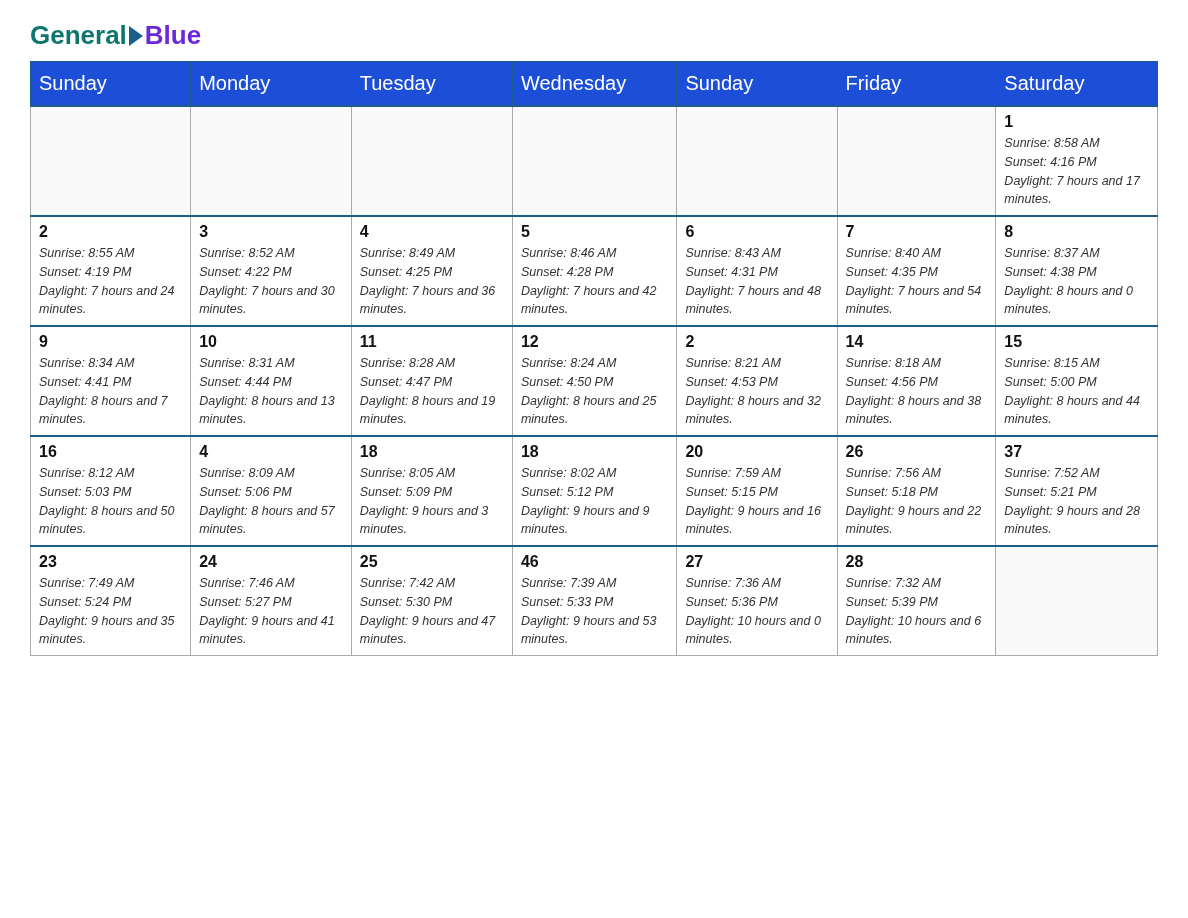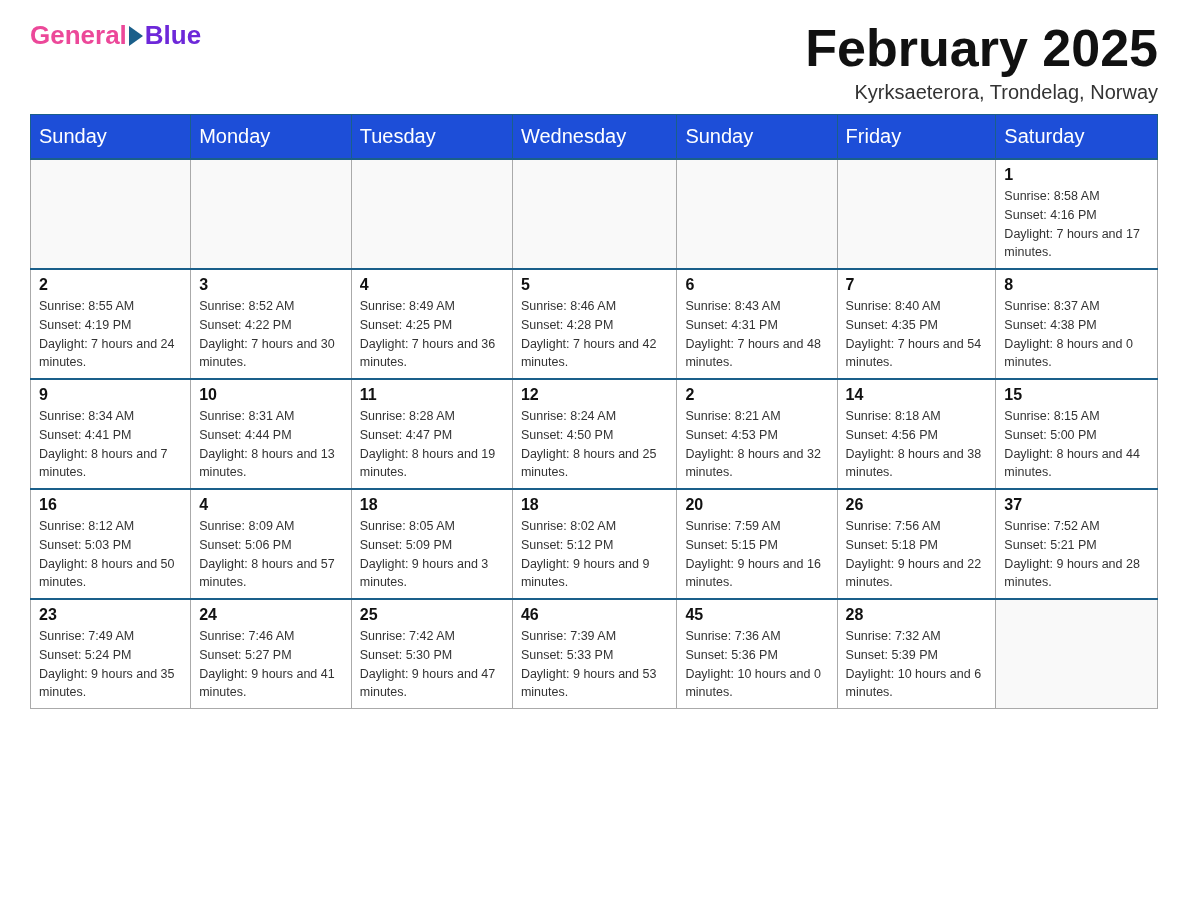--- a/index.html
+++ b/index.html
@@ -22,21 +22,21 @@
       flex-direction: column;
       align-items: flex-start;
     }
     .logo-text {
       display: flex;
       align-items: center;
       font-size: 26px;
       font-weight: bold;
       color: #333;
     }
-    .logo-general { color: #ec4899; }
+    .logo-general { color: #0f766e; }
     .logo-arrow {
       width: 0;
       height: 0;
       border-left: 14px solid #1a5f8a;
       border-top: 10px solid transparent;
       border-bottom: 10px solid transparent;
       margin-left: 2px;
       margin-right: 2px;
       display: inline-block;
     }
@@ -85,39 +85,36 @@
       font-size: 16px;
       font-weight: bold;
       color: #111;
       display: block;
       margin-bottom: 3px;
     }
     .day-info {
       font-size: 12.5px;
       line-height: 1.5;
       color: #333;
+      font-style: italic;
     }
     .empty-cell {
       background: #f9f9f9;
     }
   </style>
 </head>
 <body>
 
 <div class="header">
   <div class="logo">
     <div class="logo-text">
       <span class="logo-general">General</span>
       <span class="logo-arrow"></span>
       <span class="logo-blue">Blue</span>
     </div>
-  </div>
-  <div class="title-block">
-    <div class="month-title">February 2025</div>
-    <div class="location">Kyrksaeterora, Trondelag, Norway</div>
   </div>
 </div>
 
 <table class="calendar">
   <thead>
     <tr>
       <th>Sunday</th>
       <th>Monday</th>
       <th>Tuesday</th>
       <th>Wednesday</th>
@@ -240,21 +237,21 @@
         </td>
         <td>
           <span class="day-number">25</span>
           <div class="day-info">Sunrise: 7:42 AM<br>Sunset: 5:30 PM<br>Daylight: 9 hours and 47 minutes.</div>
         </td>
         <td>
           <span class="day-number">46</span>
           <div class="day-info">Sunrise: 7:39 AM<br>Sunset: 5:33 PM<br>Daylight: 9 hours and 53 minutes.</div>
         </td>
         <td>
-          <span class="day-number">45</span>
+          <span class="day-number">27</span>
           <div class="day-info">Sunrise: 7:36 AM<br>Sunset: 5:36 PM<br>Daylight: 10 hours and 0 minutes.</div>
         </td>
         <td>
           <span class="day-number">28</span>
           <div class="day-info">Sunrise: 7:32 AM<br>Sunset: 5:39 PM<br>Daylight: 10 hours and 6 minutes.</div>
         </td>
         <td class="empty-cell"></td>
       </tr>
     </tbody>
 </table>

